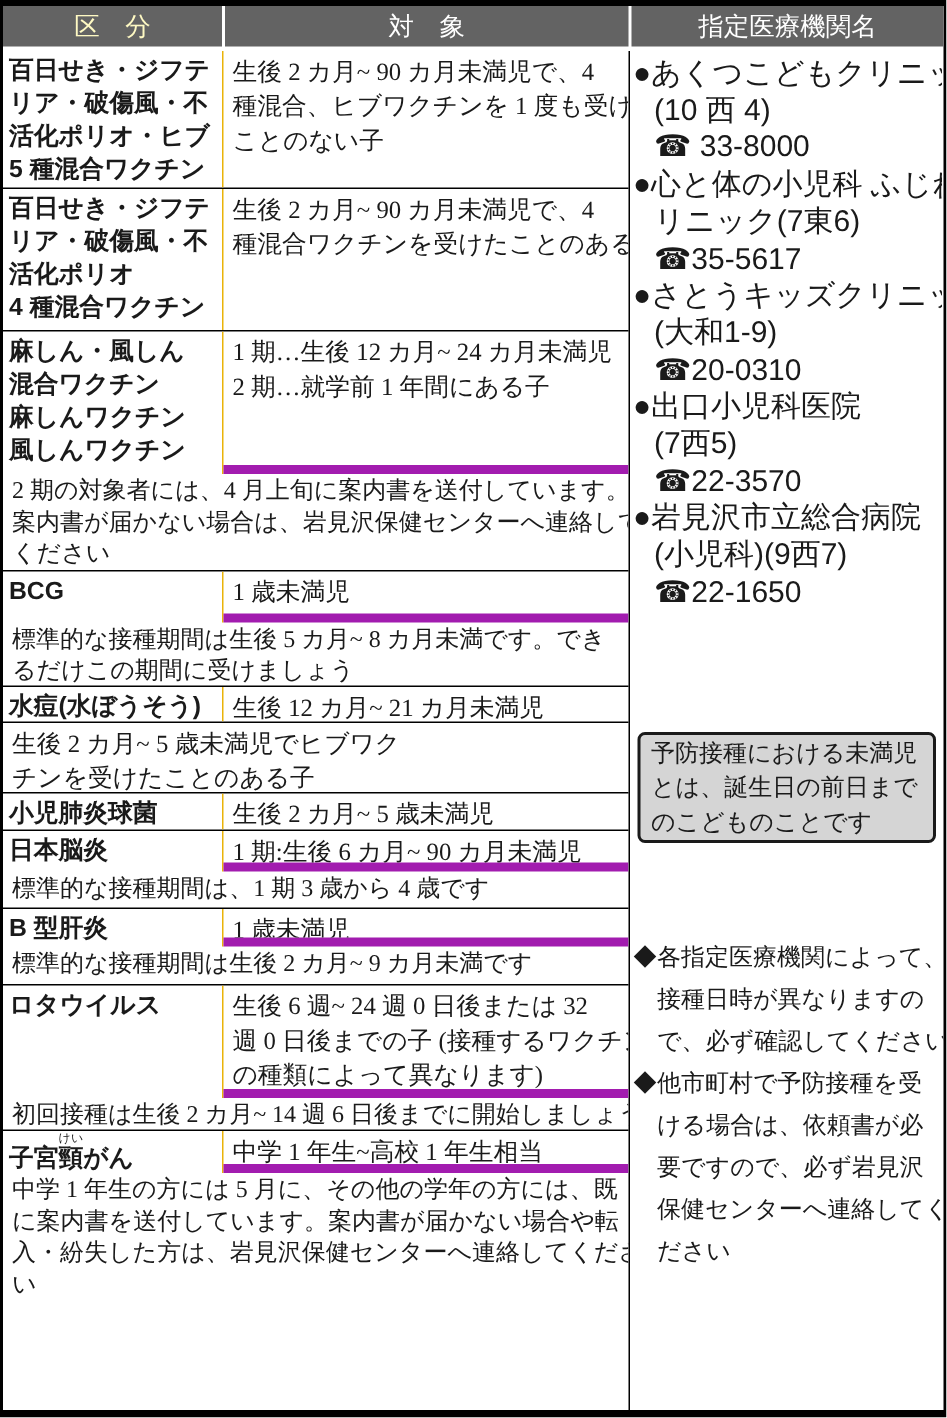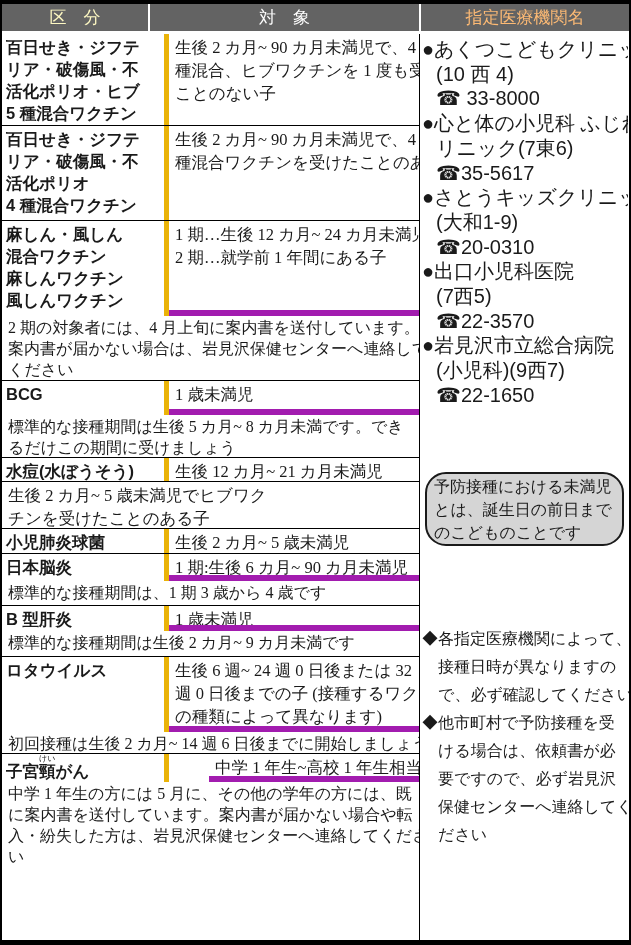--- a/index.html
+++ b/index.html
@@ -24,21 +24,21 @@
   .body-left { width:418px; border-right:1px solid #000; box-sizing:border-box;
                display:flex; flex-direction:column; }
   .body-right { flex:1; position:relative; }
 
   .block { box-sizing:border-box; border-bottom:1px solid #000;
            display:flex; flex-direction:column; overflow:hidden; }
   .block:last-child { border-bottom:none; flex:1; }
   .row-top { display:flex; flex:1; min-height:0; }
   .row-top.has-note { flex:none; }
   .cell-c1 {
-    width:167px; box-sizing:border-box; border-right:5px solid #eab308;
+    width:147px; box-sizing:border-box; border-right:1px solid #eab308;
     padding:2px 2px 0 4px;
     font-family:"Liberation Sans", sans-serif; font-weight:bold;
     font-size:16.5px; line-height:22px; white-space:pre; overflow:hidden;
   }
   .cell-c2 {
     flex:1; box-sizing:border-box; padding:2px 2px 0 6px;
     font-family:"Liberation Serif", serif;
     font-size:16.5px; line-height:23px; white-space:pre; overflow:hidden;
   }
   .row-top.has-note .cell-c2 { border-bottom:6px solid #a21caf; }
@@ -48,40 +48,40 @@
     font-size:16px; line-height:21px; white-space:pre; overflow:hidden;
   }
   ruby rt { font-size:8px; font-weight:normal; }
 
   .clinics { position:absolute; top:3px; left:2px; right:1px;
              font-family:"Liberation Sans", sans-serif; font-size:20px;
              line-height:24.7px; }
   .clinic { white-space:pre; padding-left:14px; text-indent:-14px; overflow:hidden; }
 
   .callout {
-    position:absolute; top:438px; left:5px; width:199px; height:74px;
+    position:absolute; top:454px; left:5px; width:199px; height:74px;
     box-sizing:border-box; background:#d5d5d5;
-    border:2.5px solid #1a1a1a; border-radius:21px;
+    border:2.5px solid #1a1a1a; border-radius:5px;
     padding:1px 6px 0 7px;
     font-family:"Liberation Serif", serif; font-size:16px; line-height:23px;
     white-space:pre; overflow:hidden;
   }
   .side-notes { position:absolute; top:591px; left:2px; right:0;
                 font-family:"Liberation Serif", serif; font-size:16px;
                 line-height:28px; }
   .side-note { white-space:pre; padding-left:16px; text-indent:-16px; overflow:hidden; }
 </style>
 </head>
 <body>
 
 <div class="page">
   <div class="header-row">
     <div class="hcell c1" style="background: rgb(99, 99, 99); color: #fef9c3;">区　分</div>
     <div class="hcell c2" style="background: rgb(99, 99, 99); color: rgb(255, 255, 255);">対　象</div>
-    <div class="hcell c3" style="background: rgb(99, 99, 99); color: #fdba74;">指定医療機関名</div>
+    <div class="hcell c3" style="background: rgb(99, 99, 99); color: #ffffff;">指定医療機関名</div>
   </div>
   <div class="body">
     <div class="body-left" id="blocks">
         <div class="block" style="height: 92px;">
           <div class="row-top">
             <div class="cell-c1">百日せき・ジフテ
 リア・破傷風・不
 活化ポリオ・ヒブ
 5 種混合ワクチン</div>
             <div class="cell-c2">生後 2 カ月~ 90 カ月未満児で、4
@@ -155,21 +155,21 @@
         <div class="block" style="height: 97px;">
           <div class="row-top has-note" style="height: 75px;">
             <div class="cell-c1">ロタウイルス</div>
             <div class="cell-c2">生後 6 週~ 24 週 0 日後または 32
 週 0 日後までの子 (接種するワクチン
 の種類によって異なります)</div>
           </div>
           <div class="row-note">初回接種は生後 2 カ月~ 14 週 6 日後までに開始しましょう</div>
         </div>
         <div class="block" style="height: 117px;">
-          <div class="row-top has-note" style="height: 28px; gap: 40px;">
+          <div class="row-top has-note" style="height: 28px;">
             <div class="cell-c1">子宮<ruby>頸<rt>けい</rt></ruby>がん</div>
             <div class="cell-c2">中学 1 年生~高校 1 年生相当</div>
           </div>
           <div class="row-note">中学 1 年生の方には 5 月に、その他の学年の方には、既
 に案内書を送付しています。案内書が届かない場合や転
 入・紛失した方は、岩見沢保健センターへ連絡してくださ
 い</div>
         </div>
       </div>
     <div class="body-right">

